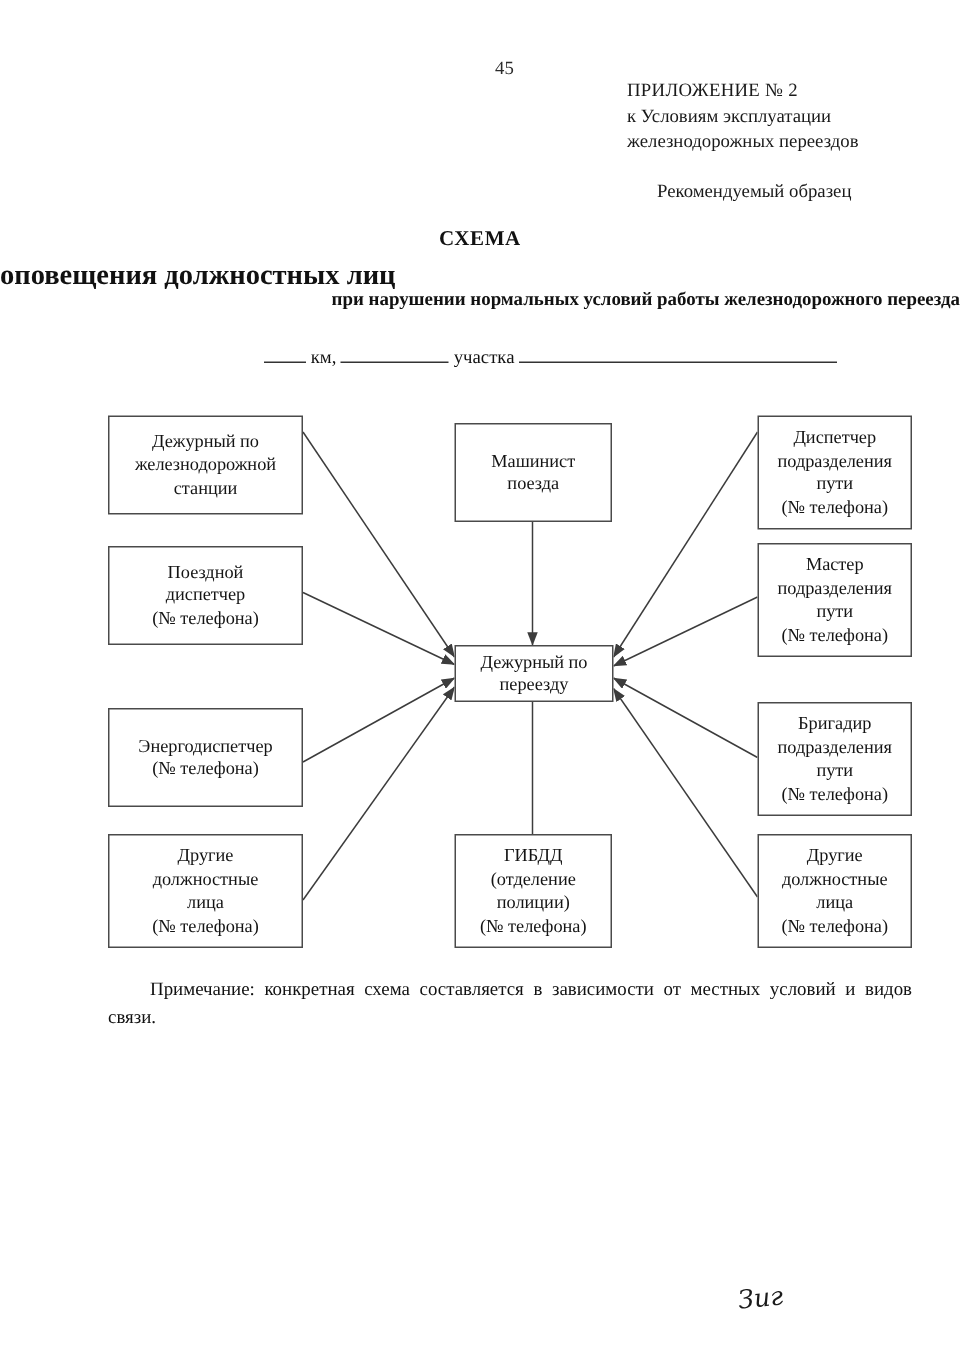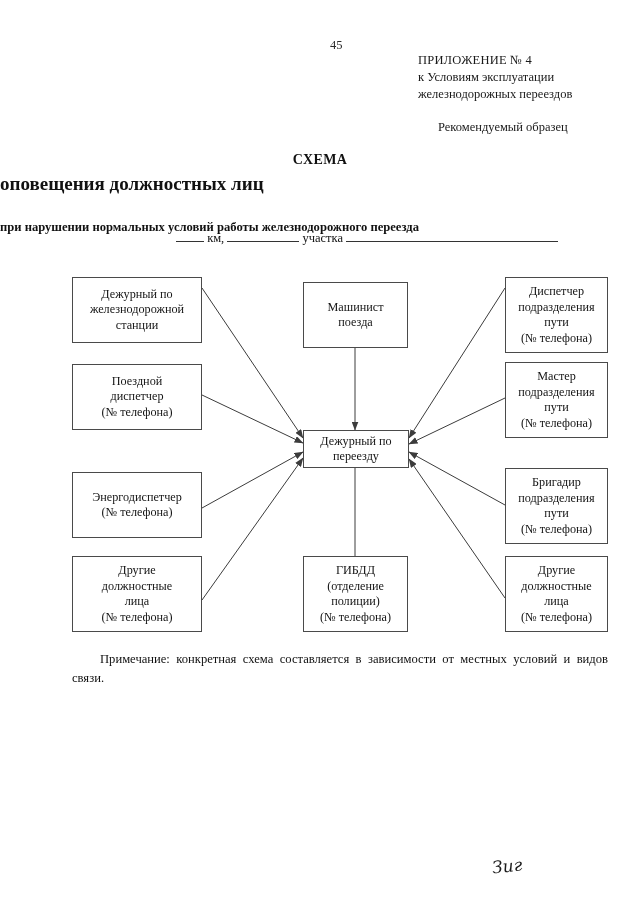--- a/index.html
+++ b/index.html
@@ -66,24 +66,23 @@
     width: 566px;
     text-align: left;
     font-weight: bold;
     font-size: 19px;
   }
   .doc-subtitle2 {
     position: absolute;
     left: 0;
     top: 192px;
     width: 640px;
-    text-align: left;
+    text-align: right;
     font-weight: bold;
     font-size: 12.6px;
-    margin-top: 28px;
   }
 
   
   .fillin {
     position: absolute;
     left: 176px;
     top: 229px;
     font-size: 12.5px;
     white-space: nowrap;
   }
@@ -152,21 +151,21 @@
   }
 </style>
 </head>
 <body>
 
 <div id="page">
 
   <div class="page-number">45</div>
 
   <div class="appendix-block">
-    <div class="appendix-title">ПРИЛОЖЕНИЕ № 4</div>
+    <div class="appendix-title">ПРИЛОЖЕНИЕ № 2</div>
     <div>к Условиям эксплуатации</div>
     <div>железнодорожных переездов</div>
   </div>
 
   <div class="sample-note">Рекомендуемый образец</div>
 
   <div class="doc-title">СХЕМА</div>
   <div class="doc-subtitle">оповещения должностных лиц</div>
   <div class="doc-subtitle2">при нарушении нормальных условий работы железнодорожного переезда</div>
 

